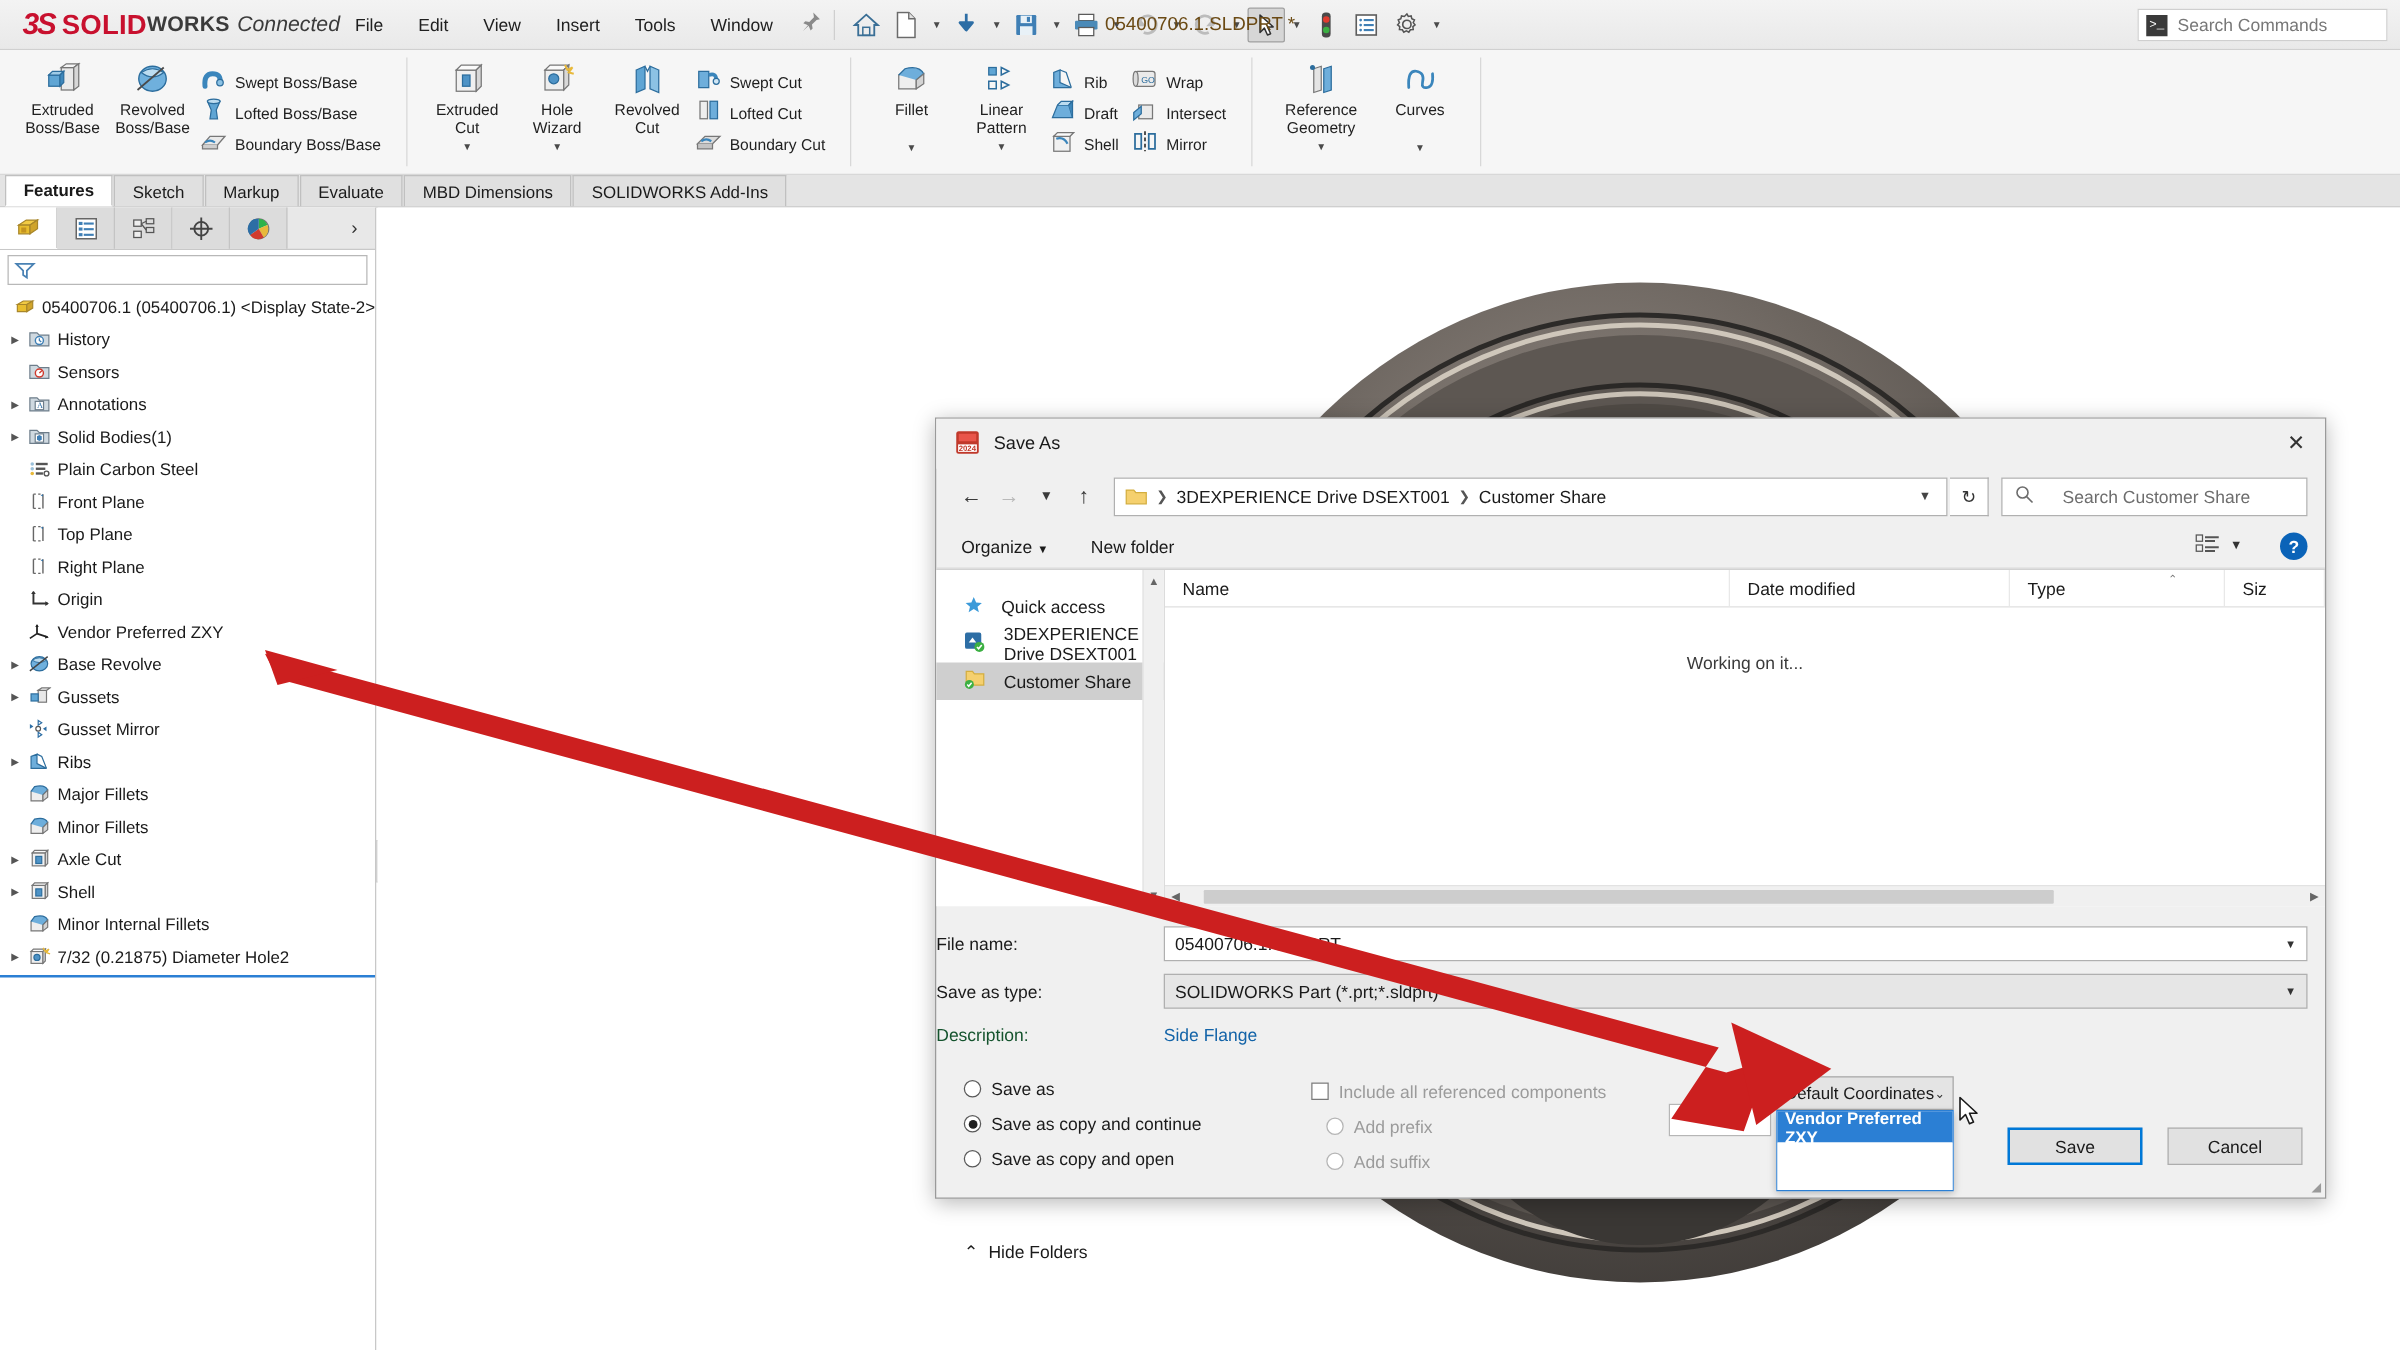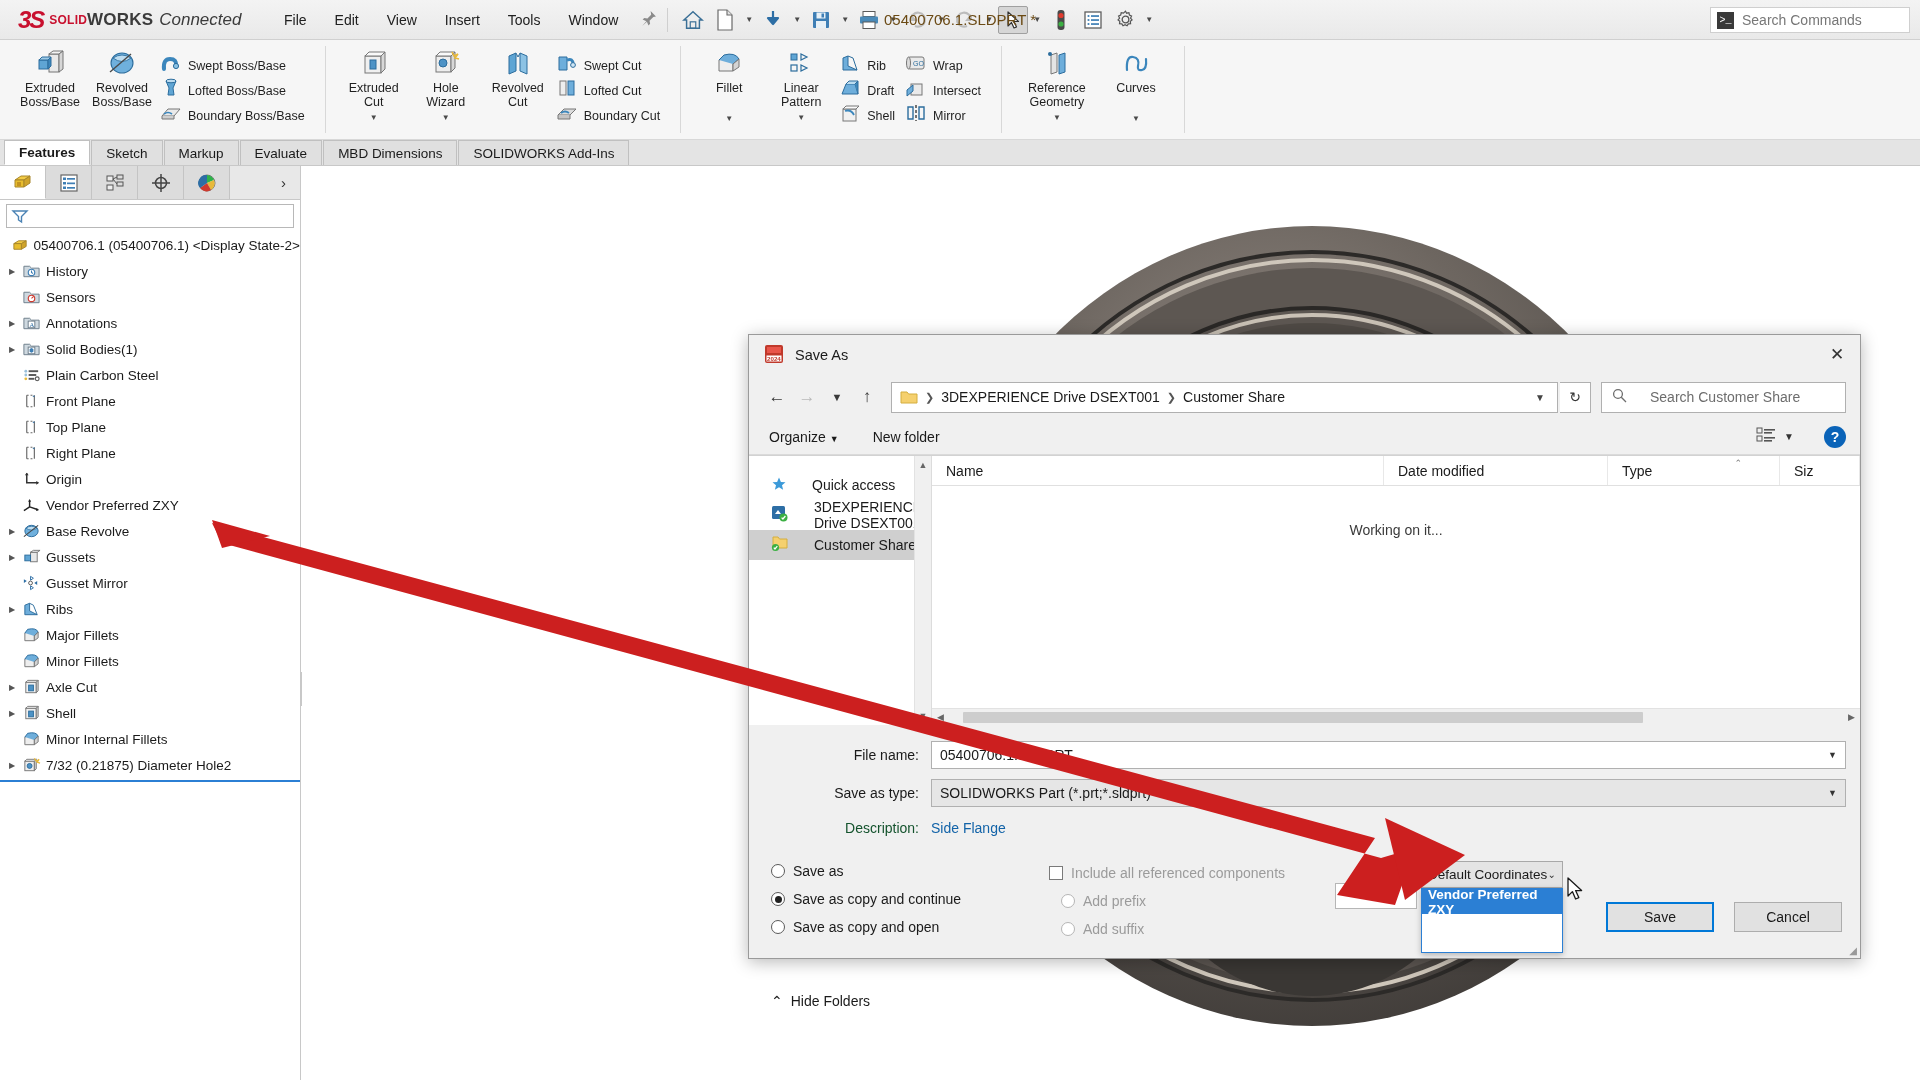--- a/index.html
+++ b/index.html
@@ -19,21 +19,21 @@
     position: absolute; top: 0; left: 0; width: 1920px; height: 40px;
     background: linear-gradient(#f3f3f3, #e9e9e9);
     border-bottom: 1px solid #d0d0d0;
     display: flex; align-items: center;
   }
   .sw-logo { display: flex; align-items: center; padding-left: 18px; width: 270px; }
   .sw-logo .ds3 {
     font-weight: bold; font-style: italic; color: #c8102e;
     font-size: 24px; letter-spacing: -2px; margin-right: 6px;
   }
-  .sw-logo .solid { font-weight: bold; color: #c8102e; font-size: 12px; letter-spacing: .2px;}
+  .sw-logo .solid { font-weight: bold; color: #c8102e; font-size: 22px; letter-spacing: .2px;}
   .sw-logo .works { font-weight: bold; color: #3b3b3b; font-size: 17px; letter-spacing: .2px;}
   .sw-logo .conn { font-style: italic; color: #3b3b3b; font-size: 17px; margin-left:6px;}
 
   .menu-items { display: flex; align-items: center; gap: 0px; }
   .menu-item {
     padding: 6px 14px; font-size: 14px; color: #202020; cursor: default;
   }
   .pin-icon { margin-left: 8px; color: #8a8a8a; font-size: 15px; }
 
   .qat-sep { width: 1px; height: 24px; background: #cfcfcf; margin: 0 10px; }
@@ -183,21 +183,21 @@
     border-bottom: 1px solid #dadada;
   }
   .toolrow .tl { font-size: 14px; cursor: default; padding: 3px 6px; }
   .viewmode { margin-left: auto; display: flex; align-items: center; gap: 8px; }
   .helpcirc {
     width: 22px;height:22px;border-radius:50%;background:#0a63b8;color:#fff;font-size:14px;
     display:flex;align-items:center;justify-content:center;font-weight:bold;cursor:default;
   }
   .browser { display: flex; height: 270px; border-top: 1px solid #d2d2d2; }
   .navpane { width: 286px; background: #fff; border-right: 1px solid #dcdcdc; padding-top: 14px; position: relative;}
-  .navitem { display: flex; align-items: center; gap: 25px; height: 30px; padding-left: 22px; font-size: 14px; cursor: default; }
+  .navitem { display: flex; align-items: center; gap: 14px; height: 30px; padding-left: 22px; font-size: 14px; cursor: default; }
   .navitem.selected { background: #cfcfcf; }
   .nav-scroll {
     position: absolute; right: 0; top: 0; width: 17px; height: 100%;
     background: #f0f0f0; border-left: 1px solid #e2e2e2;
     display:flex;flex-direction:column;justify-content:space-between;align-items:center;
     font-size: 9px; color: #666;
   }
   .filelist { flex: 1; background: #fff; position: relative; }
   .fl-header { display: flex; height: 30px; border-bottom: 1px solid #e0e0e0; align-items: center; font-size: 14px; }
   .fl-col { padding-left: 14px; border-right: 1px solid #e8e8e8; height: 100%; display:flex;align-items:center; cursor: default;}
@@ -205,21 +205,21 @@
   .hscroll {
     position: absolute; left: 0; right: 0; bottom: 0; height: 17px; background: #f0f0f0;
     display: flex; align-items: center; border-top: 1px solid #e2e2e2;
   }
   .hs-arrow { width: 17px; text-align:center; font-size: 9px; color: #666; cursor: default;}
   .hs-thumb { height: 11px; background: #cdcdcd; border-radius: 1px; }
   .sortcaret { position:absolute; right: 118px; top: 2px; font-size: 9px; color: #777;}
 
   .fields { padding: 14px 0 0 0; }
   .frow { display: flex; align-items: center; height: 32px; margin-bottom: 6px; }
-  .flabel { width: 182px; text-align: right; padding-right: 12px; font-size: 14px; }
+  .flabel { width: 182px; padding-right: 12px; font-size: 14px; }
   .finput {
     flex: 1; margin-right: 14px; height: 28px; background: #fff; border: 1px solid #b0b0b0;
     display:flex;align-items:center; padding: 0 8px; font-size: 14px;
   }
   .finput.grey { background: #e6e6e6; }
   .fcaret { margin-left: auto; font-size: 9px; color: #333; }
   .desc-val { color: #1263a8; font-size: 14px; }
 
   .optarea { display: flex; padding: 10px 0 0 0; position: relative; height: 140px;}
   .optcol1 { width: 300px; padding-left: 22px; }

